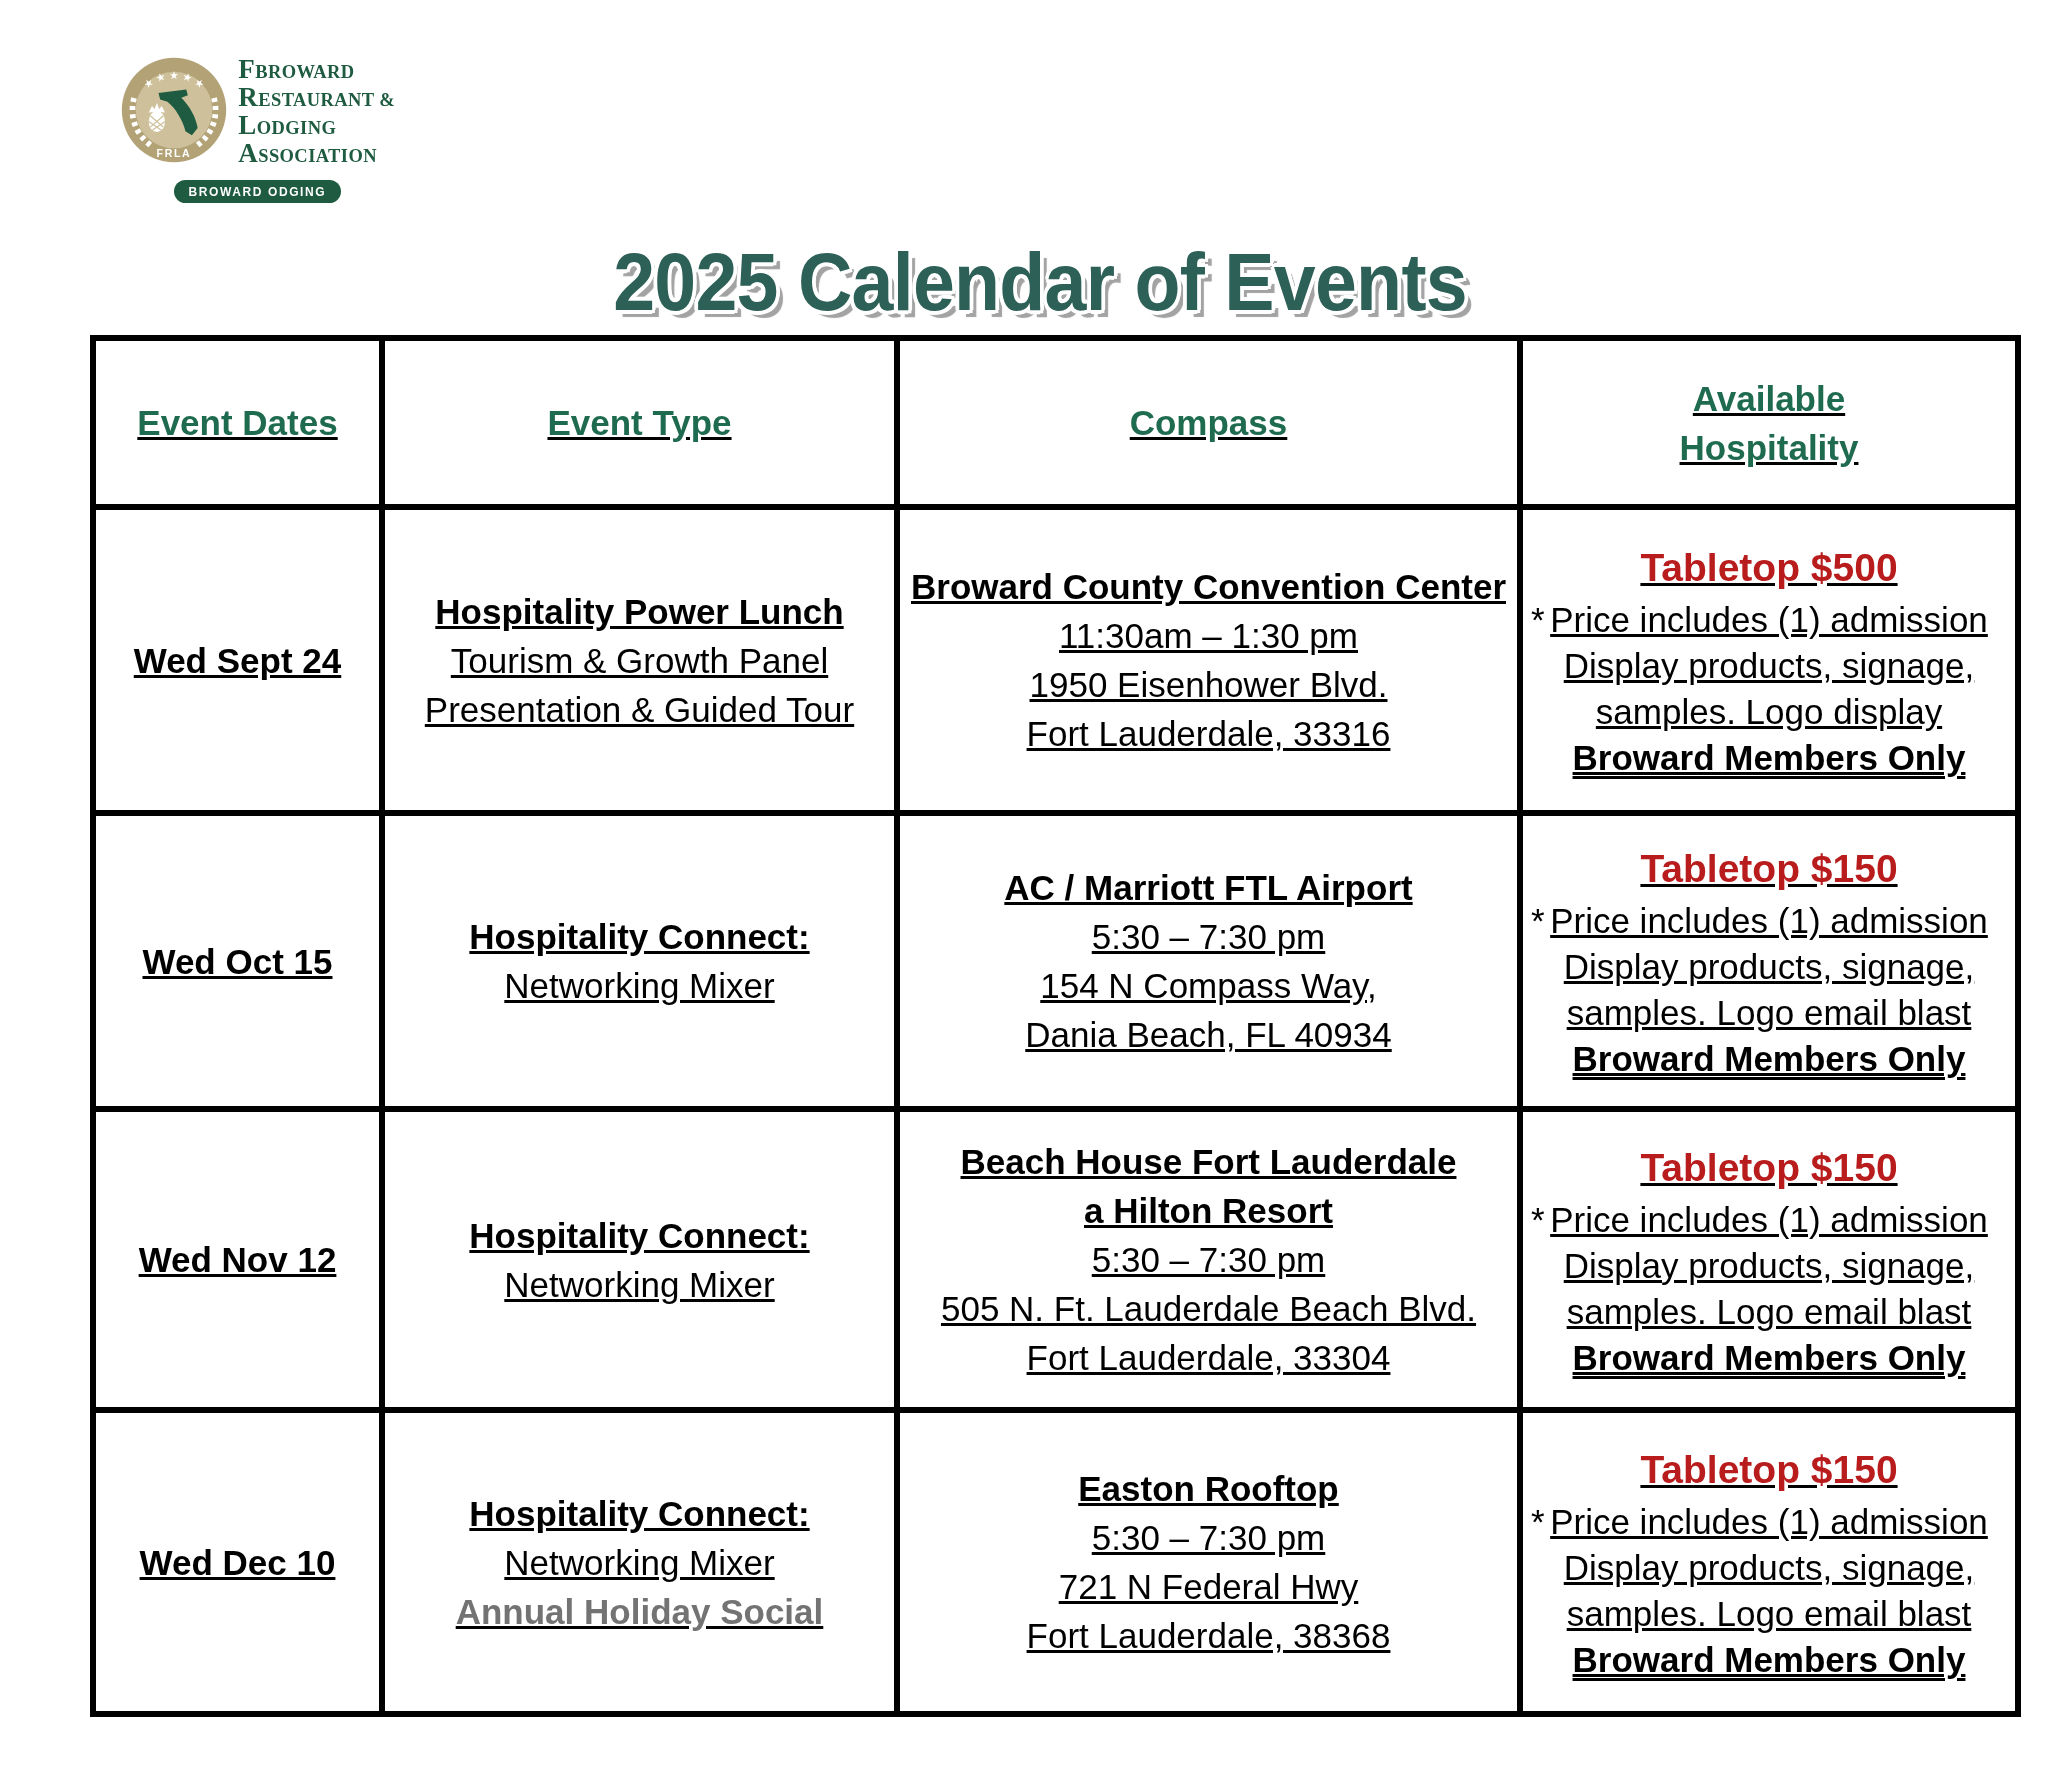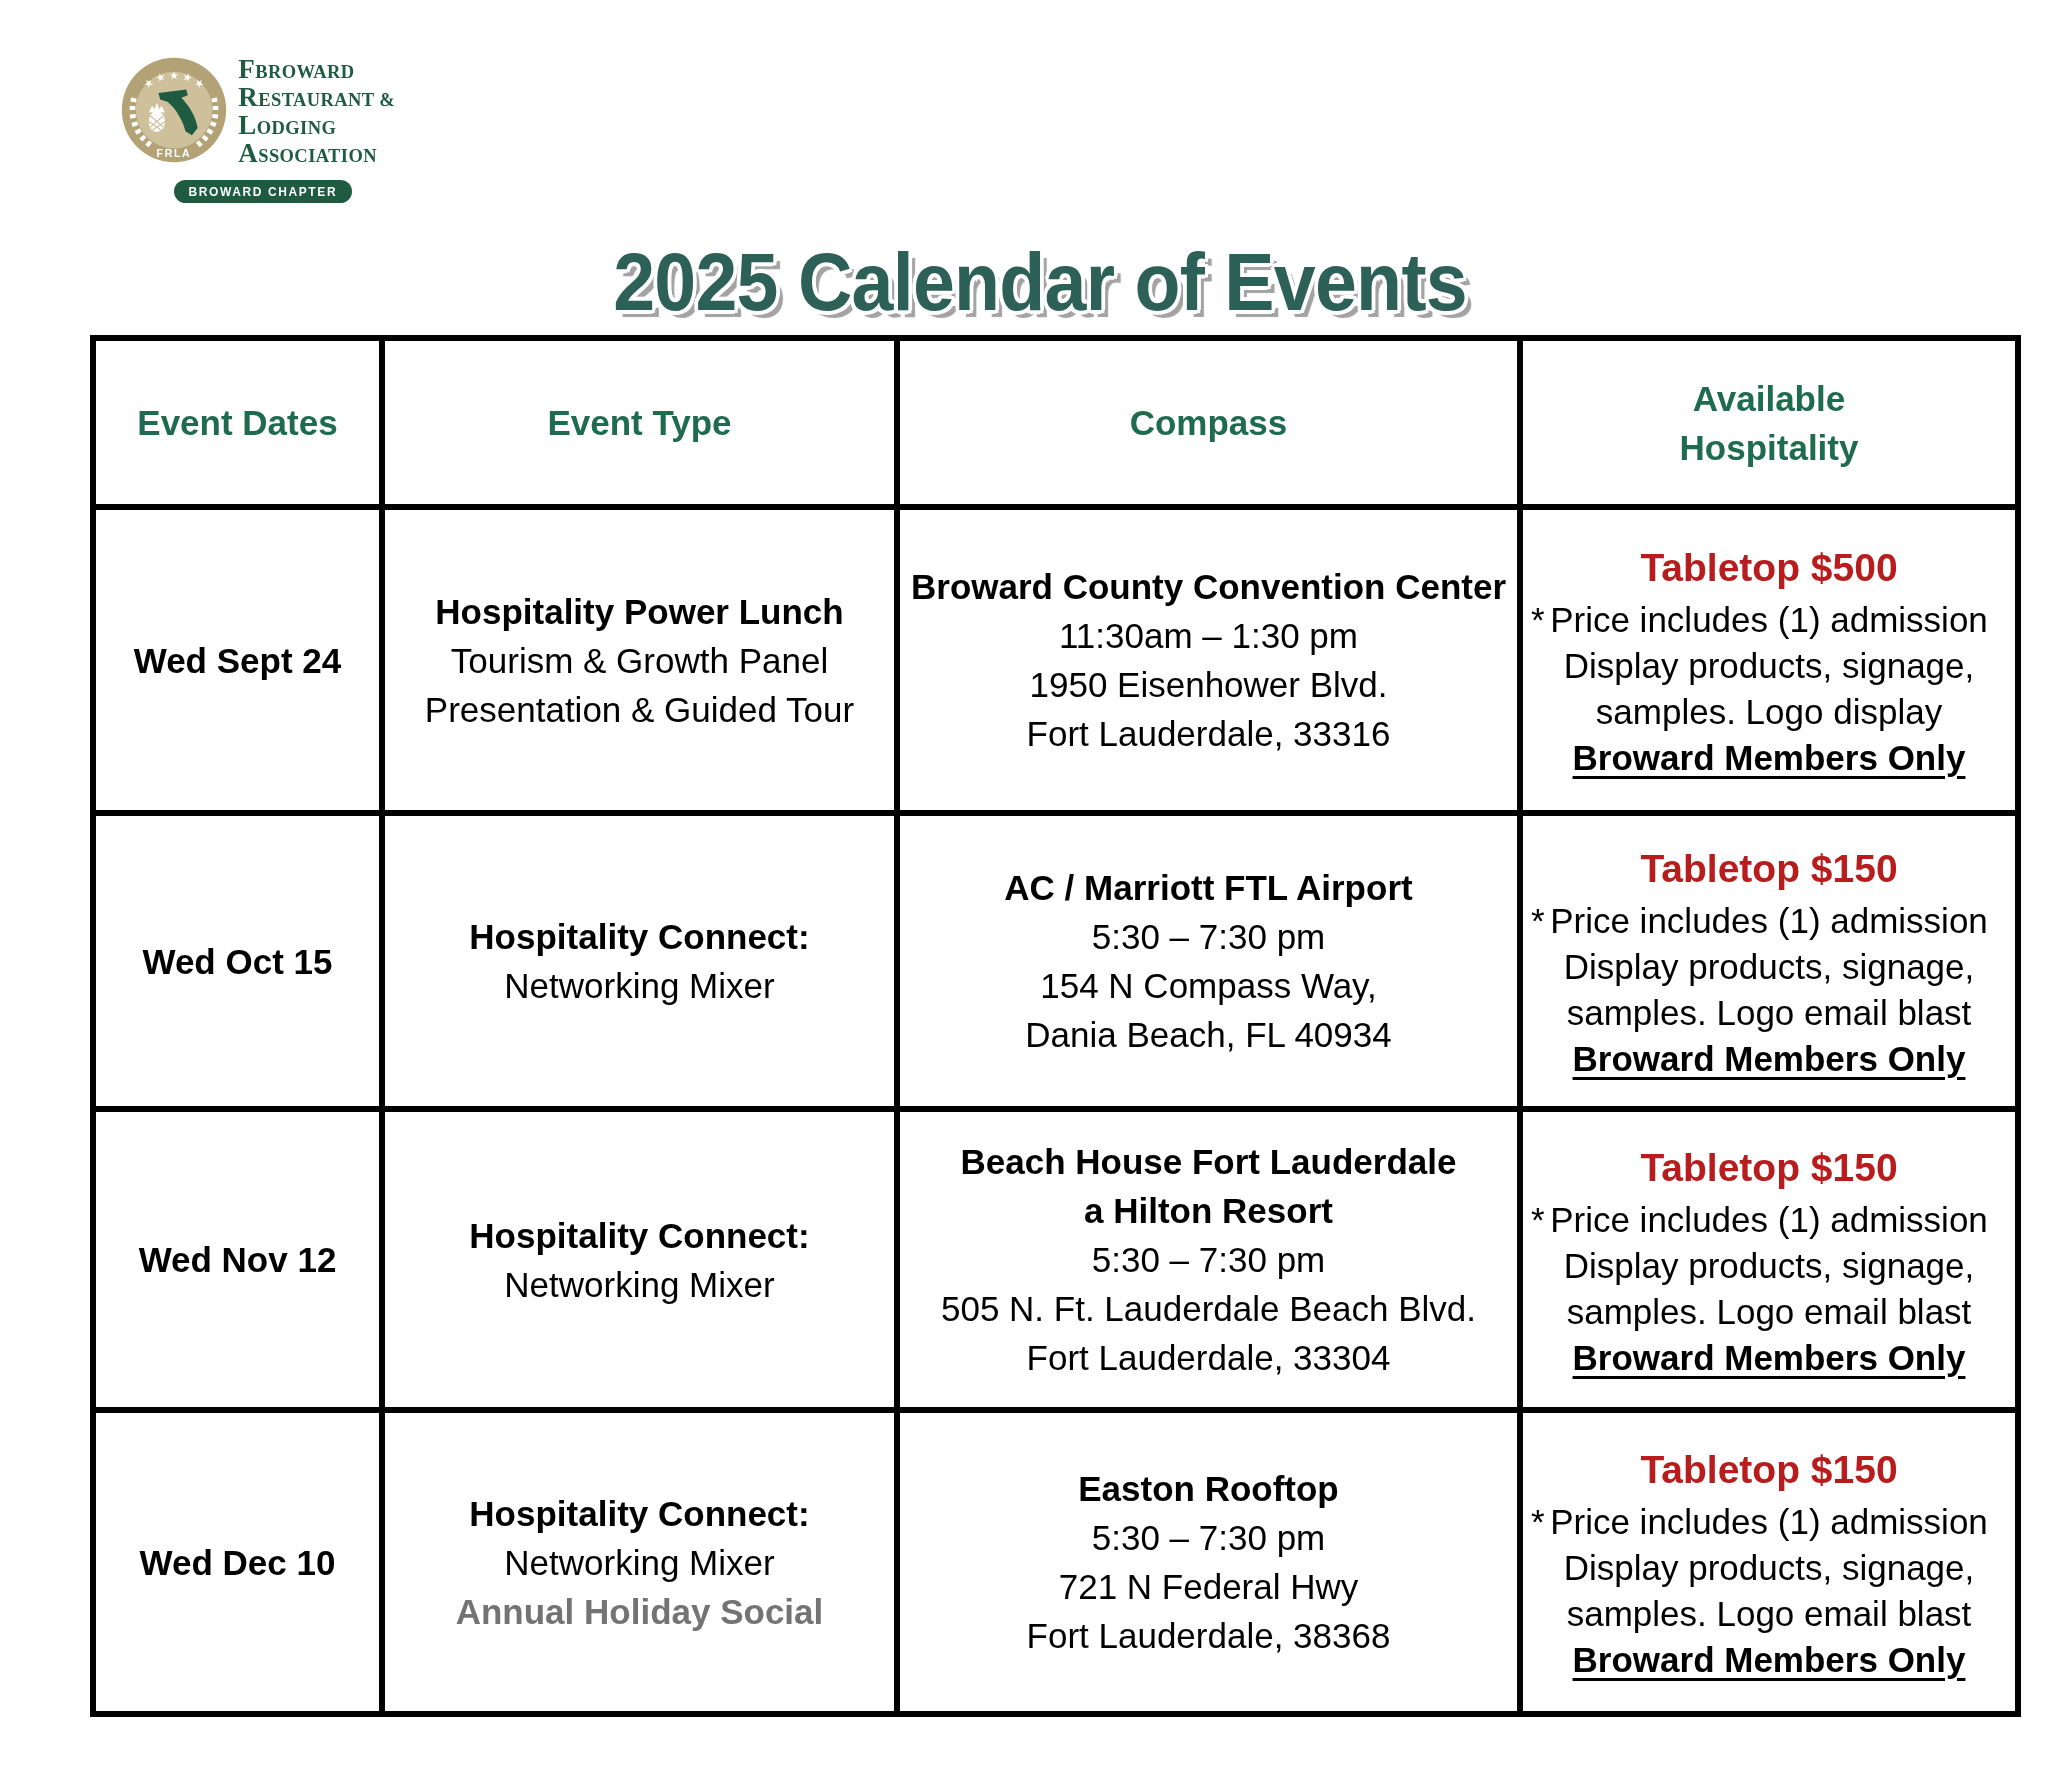--- a/index.html
+++ b/index.html
@@ -61,20 +61,21 @@
   }
 
   
   table.events{
     position:absolute;
     left:90px;
     top:335px;
     width:1925px;
     border-collapse:collapse;
     table-layout:fixed;
+    text-decoration:underline;
   }
   table.events td, table.events th{
     border:6.4px solid #000;
     padding:0;
     vertical-align:middle;
     text-align:center;
     font-size:35px;
     line-height:49px;
     overflow:hidden;
   }
@@ -137,21 +138,21 @@
         </g>
         <text x="65" y="123" text-anchor="middle" font-size="13" font-weight="bold" fill="#FFFFFF" letter-spacing="2">FRLA</text>
       </svg>
       <div class="org-text">
         <div class="org-line"><span class="lead">F</span><span>BROWARD</span></div>
         <div class="org-line"><span class="lead">R</span><span>ESTAURANT &amp;</span></div>
         <div class="org-line"><span class="lead">L</span><span>ODGING</span></div>
         <div class="org-line"><span class="lead">A</span><span>SSOCIATION</span></div>
       </div>
     </div>
-    <div class="chapter-pill">BROWARD CHAPTER</div>
+    <div class="chapter-pill">BROWARD ODGING</div>
   </div>
 
   <div class="title-wrap">
     <span class="title-text">2025 Calendar of Events</span>
   </div>
 
   <table class="events">
     <colgroup>
       <col style="width:289px">
       <col style="width:515px">

